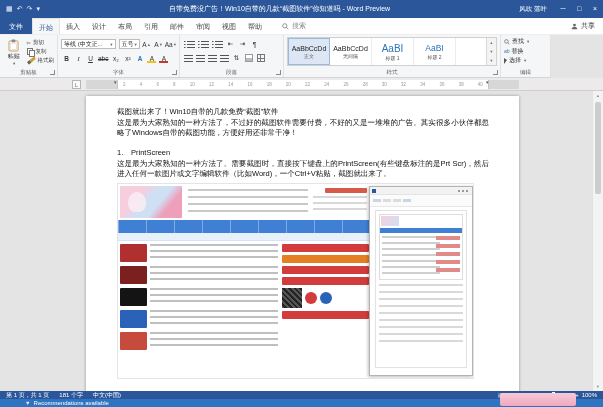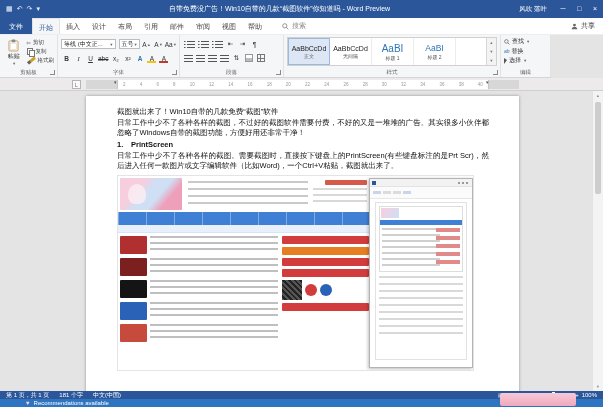--- a/index.html
+++ b/index.html
@@ -99,21 +99,21 @@
   .indent-l,.indent-r{position:absolute;top:1px;font-size:5px;color:#555;}
   .indent-l{left:114px;}
   .indent-r{left:486px;}
 
   
   .docarea{position:absolute;left:0;top:91px;width:603px;height:300px;background:#e4e4e4;overflow:hidden;}
   .page{position:absolute;left:86px;top:5px;width:433px;height:420px;background:#fff;box-shadow:0 0 3px rgba(0,0,0,.35);box-sizing:border-box;padding:11px 30px 0 31px;}
   .doc{font-size:7.5px;line-height:10px;color:#111;}
   .doc .d-byline{margin-top:1px;}
   .doc .d-para{margin-top:1px;text-align:justify;}
-  .doc .d-item{margin-top:2px;font-weight:bold;}
+  .doc .d-item{margin-top:10px;}
   .doc .d-item .no{display:inline-block;width:14px;}
 
   
   .vscroll{position:absolute;right:0;top:0;width:11px;height:300px;background:#f3f3f3;border-left:1px solid #e2e2e2;box-sizing:border-box;}
   .vscroll .arr{display:block;text-align:center;font-size:4.5px;color:#8a8a8a;height:9px;line-height:9px;}
   .vscroll .arr.down{position:absolute;bottom:0;width:100%;}
   .vthumb{position:absolute;left:2px;top:11px;width:6px;height:92px;background:#cdcdcd;border-radius:2px;}
 
   
   .emb{position:relative;width:357px;height:196px;margin-top:4px;background:#fdfdfd;border:1px solid #e4e4e4;box-sizing:border-box;overflow:hidden;}
@@ -416,25 +416,25 @@
         </div>
     </div>
     <span class="indent-l">▾</span>
     <span class="indent-r">▾</span>
   </div>
 
   <div class="docarea">
     <div class="page">
       <div class="doc">
         <div class="d-heading">截图就出来了！Win10自带的几款免费“截图”软件</div>
-        <div class="d-para">日常工作中少不了各种各样的截图，不过好的截图软件需要付费，不好的又是一堆堆的广告。其实很多小伙伴都忽略了Windows自带的截图功能，方便好用还非常干净！</div>
+        <div class="d-para">这是最为大家熟知的一种方法了，不过好的截图软件需要付费，不好的又是一堆堆的广告。其实很多小伙伴都忽略了Windows自带的截图功能，方便好用还非常干净！</div>
         <div class="d-item">
           <span class="no">1.</span><span>PrintScreen</span>
         </div>
-        <div class="d-para">日常工作中少不了各种各样的截图。需要截图时，直接按下键盘上的PrintScreen(有些键盘标注的是Prt Scr)，然后进入任何一款图片或文字编辑软件（比如Word)，一个Ctrl+V粘贴，截图就出来了。</div>
+        <div class="d-para">这是最为大家熟知的一种方法了。需要截图时，直接按下键盘上的PrintScreen(有些键盘标注的是Prt Scr)，然后进入任何一款图片或文字编辑软件（比如Word)，一个Ctrl+V粘贴，截图就出来了。</div>
 
         <div class="emb">
           <div class="wp">
             <div class="wp-top">
               <div class="wp-anime"></div>
               <div class="wp-links"></div>
               <div class="wp-topright"></div>
               <div class="wp-topright2"></div>
             </div>
             <div class="wp-nav"></div>

